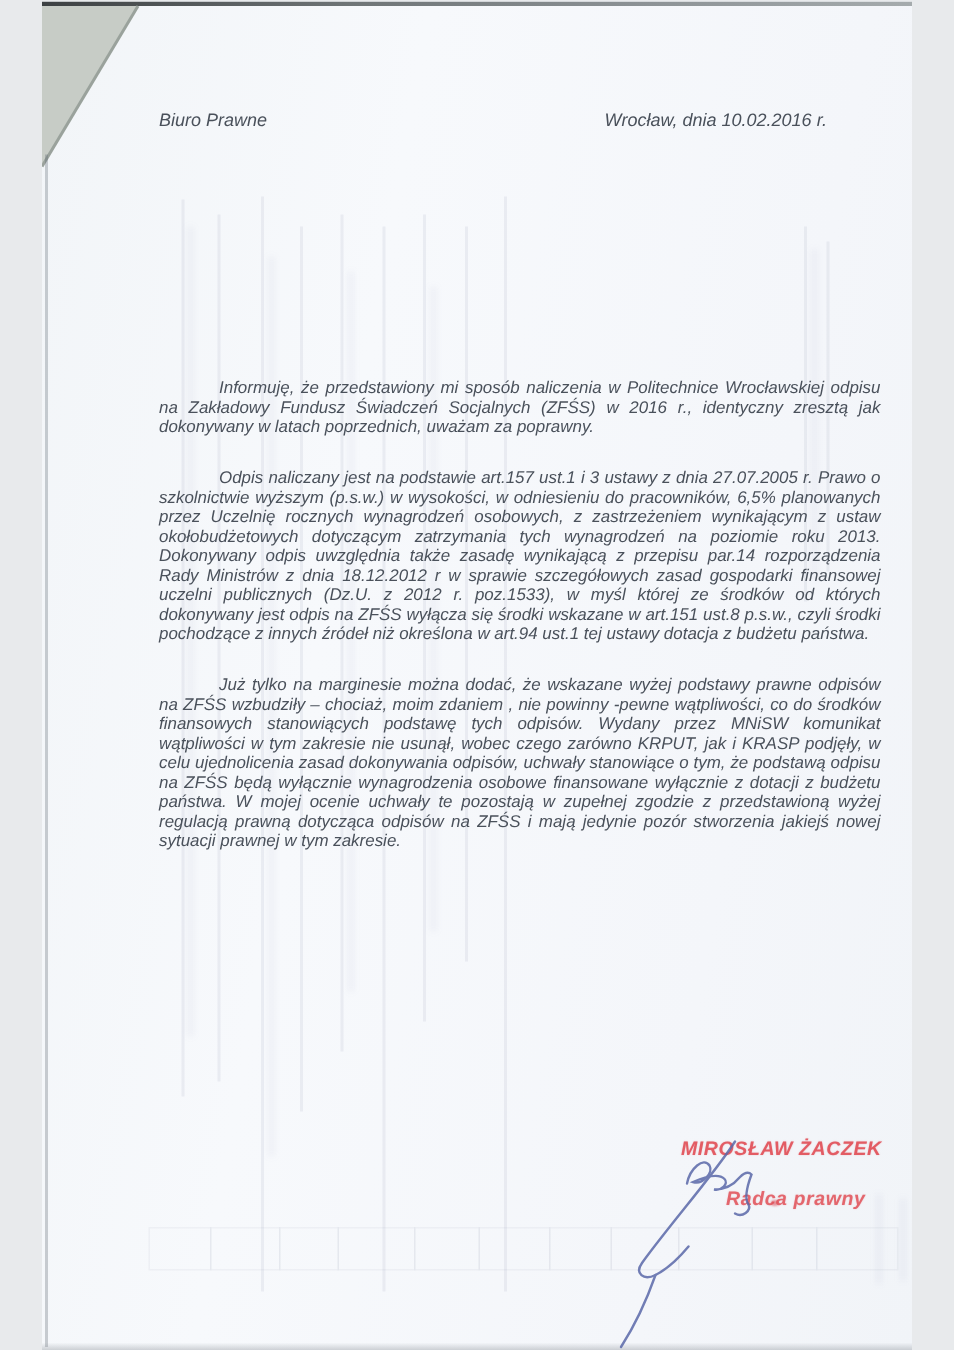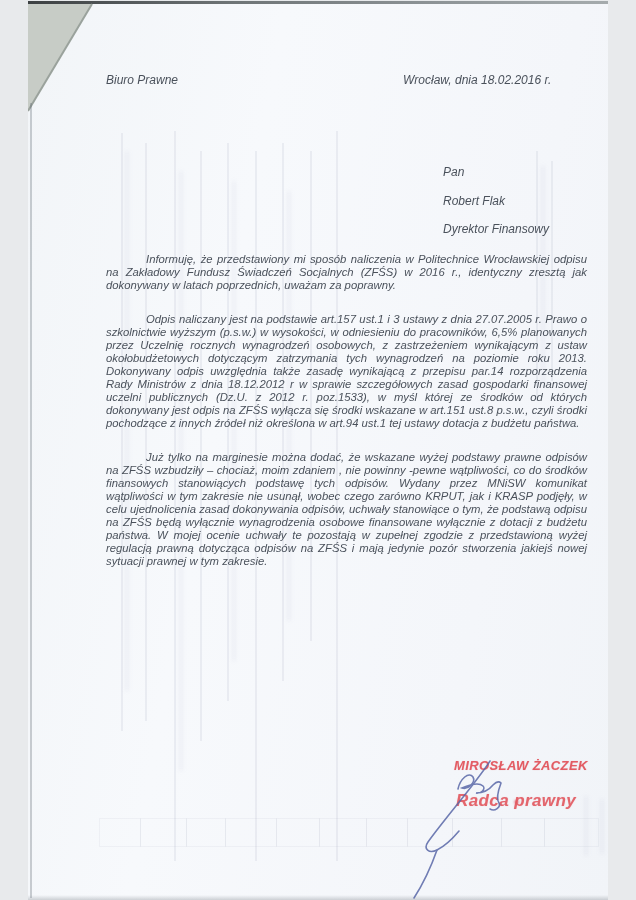--- a/index.html
+++ b/index.html
@@ -40,22 +40,22 @@
   .body-text p{
     margin:0 0 21px 0;
     font-size:11.3px;line-height:13px;
     text-align:justify;text-indent:40px;
     color:#4a515b;
   }
   
   .stamp-name{position:absolute;left:426px;top:757px;
     font-size:13px;font-weight:700;letter-spacing:0.4px;
     color:rgba(224,74,82,0.85);text-shadow:0 0 1px rgba(224,74,82,0.35);}
-  .stamp-title{position:absolute;left:428px;top:790px;
-    font-size:17px;font-weight:700;letter-spacing:0.4px;
+  .stamp-title{position:absolute;left:456px;top:790px;
+    font-size:13px;font-weight:700;letter-spacing:0.4px;
     color:rgba(224,74,82,0.78);text-shadow:0 0 1px rgba(224,74,82,0.3);}
   .ink{position:absolute;left:370px;top:740px;}
 </style>
 </head>
 <body>
 
 <div class="scan">
 
   <div class="edge-top"></div>
   <svg class="wedge" width="70" height="114">
@@ -96,27 +96,22 @@
         <div style="width:44px"></div>
         <div style="width:48px"></div>
       <div style="width:42px"></div>
         <div style="width:53px"></div>
     </div>
     <div class="smudge-pink"></div>
     <div class="speck-red"></div>
   </div>
 
   <div class="sender">Biuro Prawne</div>
-  <div class="dateline">Wrocław, dnia 18.02.2016 r.</div>
+  <div class="dateline">Wrocław, dnia 10.02.2016 r.</div>
 
-  <section class="recipient">
-    <div>Pan</div>
-    <div>Robert Flak</div>
-    <div>Dyrektor Finansowy</div>
-  </section>
 
   <section class="body-text">
     <p>Informuję, że przedstawiony mi sposób naliczenia w Politechnice Wrocławskiej odpisu na Zakładowy Fundusz Świadczeń Socjalnych (ZFŚS) w 2016 r., identyczny zresztą jak dokonywany w latach poprzednich, uważam za poprawny.</p>
     <p>Odpis naliczany jest na podstawie art.157 ust.1 i 3 ustawy z dnia 27.07.2005 r. Prawo o szkolnictwie wyższym (p.s.w.) w wysokości, w odniesieniu do pracowników, 6,5% planowanych przez Uczelnię rocznych wynagrodzeń osobowych, z zastrzeżeniem wynikającym z ustaw okołobudżetowych dotyczącym zatrzymania tych wynagrodzeń na poziomie roku 2013. Dokonywany odpis uwzględnia także zasadę wynikającą z przepisu par.14 rozporządzenia Rady Ministrów z dnia 18.12.2012 r w sprawie szczegółowych zasad gospodarki finansowej uczelni publicznych (Dz.U. z 2012 r. poz.1533), w myśl której ze środków od których dokonywany jest odpis na ZFŚS wyłącza się środki wskazane w art.151 ust.8 p.s.w., czyli środki pochodzące z innych źródeł niż określona w art.94 ust.1 tej ustawy dotacja z budżetu państwa.</p>
     <p>Już tylko na marginesie można dodać, że wskazane wyżej podstawy prawne odpisów na ZFŚS wzbudziły – chociaż, moim zdaniem , nie powinny -pewne wątpliwości, co do środków finansowych stanowiących podstawę tych odpisów. Wydany przez MNiSW komunikat wątpliwości w tym zakresie nie usunął, wobec czego zarówno KRPUT, jak i KRASP podjęły, w celu ujednolicenia zasad dokonywania odpisów, uchwały stanowiące o tym, że podstawą odpisu na ZFŚS będą wyłącznie wynagrodzenia osobowe finansowane wyłącznie z dotacji z budżetu państwa. W mojej ocenie uchwały te pozostają w zupełnej zgodzie z przedstawioną wyżej regulacją prawną dotycząca odpisów na ZFŚS i mają jedynie pozór stworzenia jakiejś nowej sytuacji prawnej w tym zakresie.</p>
   </section>
 
   <section>
     <div class="stamp-name">MIROSŁAW ŻACZEK</div>
     <div class="stamp-title">Radca prawny</div>

